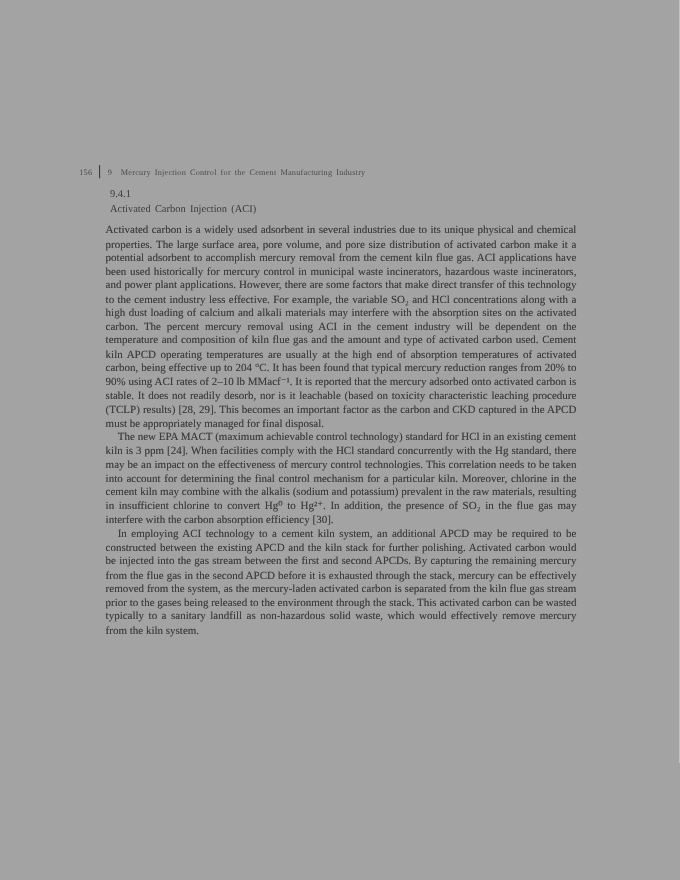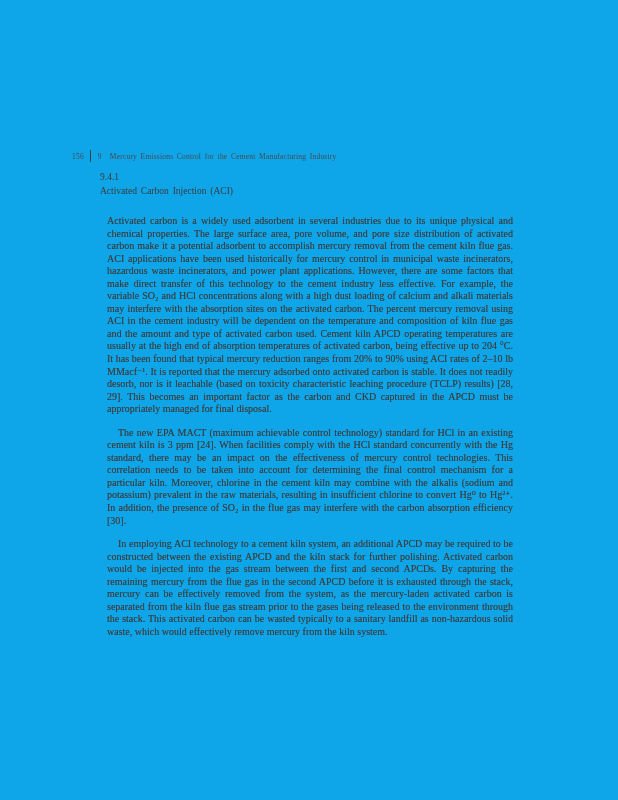--- a/index.html
+++ b/index.html
@@ -4,21 +4,21 @@
 <style>
   html, body {
     margin: 0;
     padding: 0;
     background: #ffffff;
   }
   .page {
     position: relative;
     width: 618px;
     height: 800px;
-    background: #0ea5e9;
+    background: #a3a3a3;
     overflow: hidden;
     font-family: "Liberation Serif", "DejaVu Serif", serif;
     color: #3b3b3b;
   }
   .running-head {
     position: absolute;
     top: 150px;
     left: 72px;
     display: flex;
     align-items: center;
@@ -59,37 +59,37 @@
     top: 204px;
     left: 96px;
     width: 428px;
     font-size: 10px;
     line-height: 12.55px;
     text-align: justify;
     color: #3b3b3b;
     text-shadow: 0 0 0.35px rgba(70, 70, 70, 0.55);
   }
   .body-text p {
-    margin: 11px;
+    margin: 0;
     padding: 0;
   }
   .body-text p.indent {
     text-indent: 11px;
   }
 </style>
 </head>
 <body>
 
 <div class="page">
 
   <div class="running-head">
     <span class="page-number">156</span>
     <span class="divider"></span>
     <span class="chapter-number">9</span>
-    <span class="chapter-title">Mercury Emissions Control for the Cement Manufacturing Industry</span>
+    <span class="chapter-title">Mercury Injection Control for the Cement Manufacturing Industry</span>
   </div>
 
   <div class="section-heading">
     <div class="section-number">9.4.1</div>
     <div class="section-title">Activated Carbon Injection (ACI)</div>
   </div>
 
   <div class="body-text">
     <p>Activated carbon is a widely used adsorbent in several industries due to its unique physical and chemical properties. The large surface area, pore volume, and pore size distribution of activated carbon make it a potential adsorbent to accomplish mercury removal from the cement kiln flue gas. ACI applications have been used historically for mercury control in municipal waste incinerators, hazardous waste incinerators, and power plant applications. However, there are some factors that make direct transfer of this technology to the cement industry less effective. For example, the variable SO₂ and HCl concentrations along with a high dust loading of calcium and alkali materials may interfere with the absorption sites on the activated carbon. The percent mercury removal using ACI in the cement industry will be dependent on the temperature and composition of kiln flue gas and the amount and type of activated carbon used. Cement kiln APCD operating temperatures are usually at the high end of absorption temperatures of activated carbon, being effective up to 204 °C. It has been found that typical mercury reduction ranges from 20% to 90% using ACI rates of 2–10 lb MMacf⁻¹. It is reported that the mercury adsorbed onto activated carbon is stable. It does not readily desorb, nor is it leachable (based on toxicity characteristic leaching procedure (TCLP) results) [28, 29]. This becomes an important factor as the carbon and CKD captured in the APCD must be appropriately managed for final disposal.</p>
     <p class="indent">The new EPA MACT (maximum achievable control technology) standard for HCl in an existing cement kiln is 3 ppm [24]. When facilities comply with the HCl standard concurrently with the Hg standard, there may be an impact on the effectiveness of mercury control technologies. This correlation needs to be taken into account for determining the final control mechanism for a particular kiln. Moreover, chlorine in the cement kiln may combine with the alkalis (sodium and potassium) prevalent in the raw materials, resulting in insufficient chlorine to convert Hg⁰ to Hg²⁺. In addition, the presence of SO₂ in the flue gas may interfere with the carbon absorption efficiency [30].</p>

